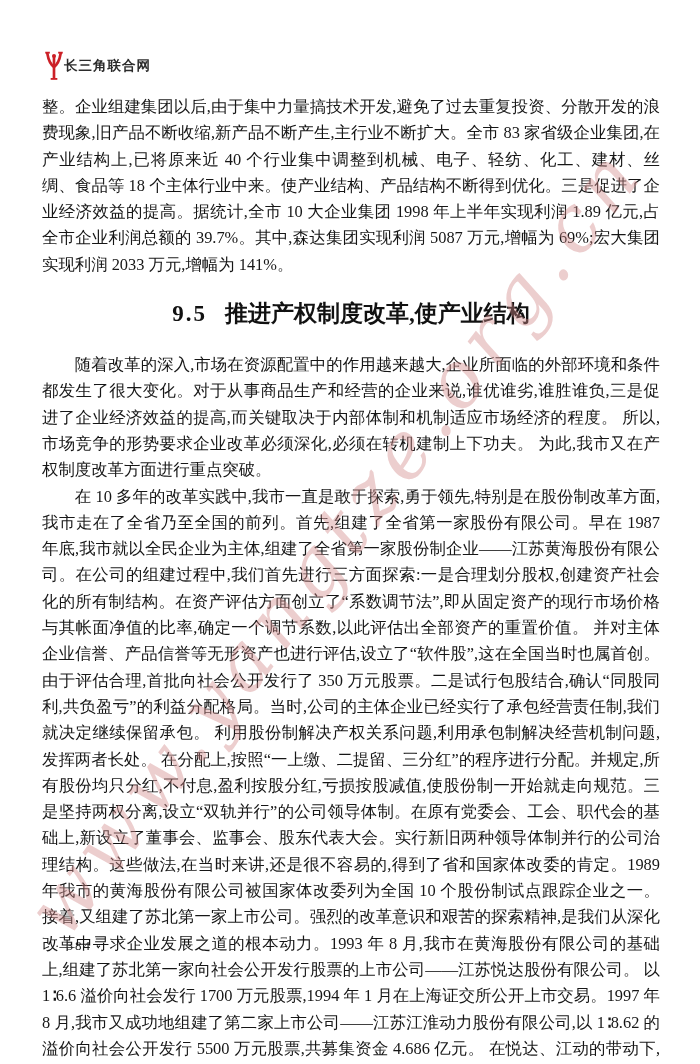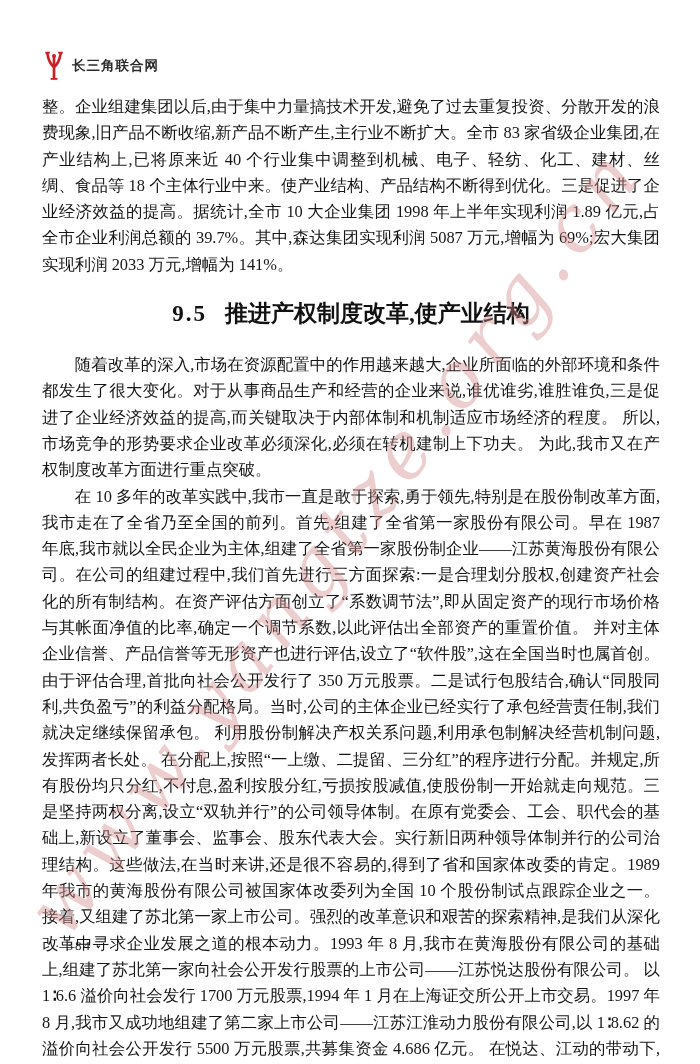--- a/index.html
+++ b/index.html
@@ -8,21 +8,21 @@
     width:700px;height:1064px;
     margin:0 auto;
     background:#ffffff;
     overflow:hidden;
     font-family:"Liberation Serif","DejaVu Serif",serif;
     color:#161616;
   }
   
   .site-header{
     position:absolute;top:50px;left:44px;
-    display:flex;align-items:center;gap:8px;
+    display:flex;align-items:center;gap:0;
   }
   .logo{width:20px;height:32px;display:block;}
   .site-name{
     font-family:"Liberation Sans","DejaVu Sans",sans-serif;
     font-size:13.5px;font-weight:bold;color:#2b2b2b;letter-spacing:1px;
   }
   
   .watermark{
     position:absolute;left:335px;top:540px;
     transform:translate(-50%,-50%) rotate(-53deg);

